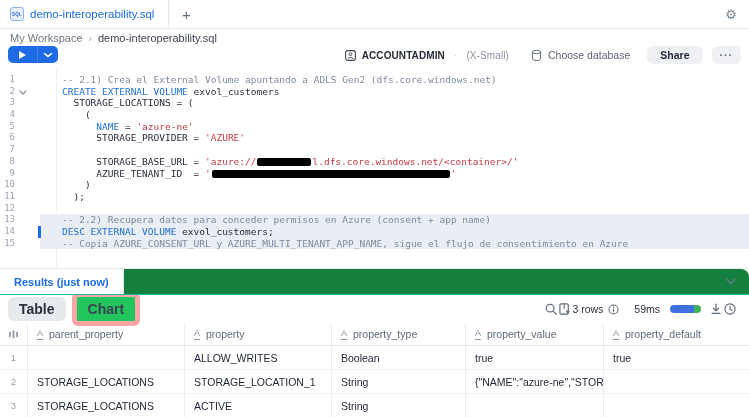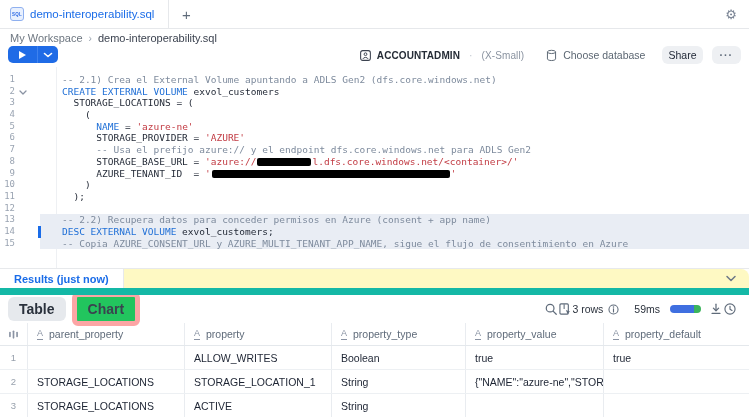--- a/index.html
+++ b/index.html
@@ -27,41 +27,41 @@
   .run-play { width:29px; height:100%; display:flex; align-items:center; justify-content:center; }
   .play-tri { width:0; height:0; border-left:7px solid #fff; border-top:4.5px solid transparent; border-bottom:4.5px solid transparent; }
   .run-div { width:1px; height:100%; background:#3f82ee; }
   .run-caret { width:20px; height:100%; display:flex; align-items:center; justify-content:center; }
   .ctx { margin-left:auto; display:flex; align-items:center; gap:9px; font-size:10.5px; color:#252c36; }
   .ctx-item { display:flex; align-items:center; gap:5px; cursor:pointer; }
   .ctx-strong { font-weight:bold; font-size:10px; letter-spacing:.1px; }
   .ctx-dim { color:#8a93a0; font-weight:normal; }
   .ctx-sep { color:#c2c8d0; }
   .ctx-gray { color:#5c6773; }
-  .pill { background:#eef0f3; border-radius:6px; padding:3px 6px; font-size:10.5px; font-weight:normal; color:#1d2433; cursor:pointer; }
+  .pill { background:#eef0f3; border-radius:6px; padding:3px 13px; font-size:10.5px; font-weight:bold; color:#1d2433; cursor:pointer; }
   .pill.more { padding:3px 8px; color:#5f6b7a; letter-spacing:1px; font-weight:bold; }
   .icn { display:inline-flex; align-items:center; justify-content:center; color:#5f6b7a; }
 
   
   .editor { position:relative; flex:none; height:201px; background:#fff; padding-top:7px; overflow:hidden; font-family:"DejaVu Sans Mono", monospace; font-size:9.5px; }
   .gutter-rule { position:absolute; left:56px; top:0; bottom:0; width:1px; background:#eef0f3; }
   .line { position:relative; height:11.7px; line-height:11.7px; white-space:pre; padding-left:62px; }
   .line.hl { background:linear-gradient(to right, transparent 40px, #e9edf4 40px); }
   .num { position:absolute; left:0; top:0; width:15px; text-align:right; color:#9aa4b2; font-size:9px; }
   .fold { position:absolute; left:19px; top:1px; color:#8a93a3; }
   .stmt-bar { position:absolute; left:38px; top:0; bottom:0; width:3px; background:#1a6ce8; }
   .tok-com { color:#7e8b9d;margin-top:28px; }
   .tok-kw { color:#1f6fd6; }
   .tok-str { color:#c23b43; }
   .tok-pl { color:#1f2633; }
   .redact { display:inline-block; height:8px; background:#000; border-radius:2px; vertical-align:middle; margin:0 1px; }
 
   
   .results { flex:1; display:flex; flex-direction:column; border-top:1px solid #e7e9ec; min-height:0; }
-  .rheader { height:26px; background:#fef9c3; border-bottom:7px solid #14b8a6; display:flex; align-items:stretch; position:relative; border-top-right-radius:8px; flex:none; }
+  .rheader { height:26px; background:#15803d; border-bottom:1px solid #14b8a6; display:flex; align-items:stretch; position:relative; border-top-right-radius:8px; flex:none; }
   .rtab { background:#fff; border-right:1px solid #e7e9ec; display:flex; align-items:center; padding:0 14px; color:#1a6ce8; font-size:11px; font-weight:bold; cursor:pointer; }
   .rcollapse { position:absolute; right:12px; top:0; height:100%; display:flex; align-items:center; color:#6b7686; cursor:pointer; }
   .rtoolbar { height:28px; display:flex; align-items:center; padding:0 12px 0 8px; gap:6px; background:#fff; flex:none; }
   .viewbtn { font-size:14px; font-weight:bold; color:#2a313c; border-radius:6px; padding:4px 11px; cursor:pointer; }
   .viewbtn.sel { background:#e6e9ed; }
   .viewbtn.unsel { background:#22c55e; border:5px solid #fca5a5; color:#3a434f; }
   .rtools { margin-left:auto; display:flex; align-items:center; color:#5f6b7a; }
   .rstat { font-size:10.5px; color:#2a313c; display:flex; align-items:center; gap:4px; }
   .progress { width:31px; height:8px; border-radius:4px; overflow:hidden; display:flex; }
   .p-blue { background:#3f6fe0; }
@@ -140,21 +140,21 @@
     <div class="gutter-rule"></div>
     <div id="editor-lines">
         <div class="line"><span class="num">1</span><span class="code"><span class="tok-com">-- 2.1) Crea el External Volume apuntando a ADLS Gen2 (dfs.core.windows.net)</span></span></div>
         <div class="line"><span class="num">2</span><span class="fold"><svg width="8" height="7" viewBox="0 0 8 7">
               <polyline points="1,2 4,5 7,2" fill="none" stroke="#8a93a3" stroke-width="1.3" stroke-linecap="round" stroke-linejoin="round"></polyline>
             </svg></span><span class="code"><span class="tok-kw">CREATE EXTERNAL VOLUME</span><span class="tok-pl"> exvol_customers</span></span></div>
         <div class="line"><span class="num">3</span><span class="code"><span class="tok-pl">  STORAGE_LOCATIONS = (</span></span></div>
         <div class="line"><span class="num">4</span><span class="code"><span class="tok-pl">    (</span></span></div>
         <div class="line"><span class="num">5</span><span class="code"><span class="tok-pl">      </span><span class="tok-kw">NAME</span><span class="tok-pl"> = </span><span class="tok-str">'azure-ne'</span></span></div>
         <div class="line"><span class="num">6</span><span class="code"><span class="tok-pl">      STORAGE_PROVIDER = </span><span class="tok-str">'AZURE'</span></span></div>
-        <div class="line"><span class="num">7</span><span class="code"><span class="tok-com">      -- Usa el prefijo azure:// y el endpoint dfs.core.windows.net para ADLS Gen2</span></span></div>
+        <div class="line"><span class="num">7</span></div>
         <div class="line"><span class="num">8</span><span class="code"><span class="tok-pl">      STORAGE_BASE_URL = </span><span class="tok-str">'azure://</span><span class="redact" style="width: 54px;"></span><span class="tok-str">l.dfs.core.windows.net/&lt;container&gt;/'</span></span></div>
         <div class="line"><span class="num">9</span><span class="code"><span class="tok-pl">      AZURE_TENANT_ID  = </span><span class="tok-str">'</span><span class="redact" style="width: 238px;"></span><span class="tok-str">'</span></span></div>
         <div class="line"><span class="num">10</span><span class="code"><span class="tok-pl">    )</span></span></div>
         <div class="line"><span class="num">11</span><span class="code"><span class="tok-pl">  );</span></span></div>
         <div class="line"><span class="num">12</span><span class="code"></span></div>
         <div class="line hl"><span class="num">13</span><span class="code"><span class="tok-com">-- 2.2) Recupera datos para conceder permisos en Azure (consent + app name)</span></span></div>
         <div class="line hl"><span class="num">14</span><span class="stmt-bar"></span><span class="code"><span class="tok-kw">DESC EXTERNAL VOLUME</span><span class="tok-pl"> exvol_customers;</span></span></div>
         <div class="line hl"><span class="num">15</span><span class="code"><span class="tok-com">-- Copia AZURE_CONSENT_URL y AZURE_MULTI_TENANT_APP_NAME, sigue el flujo de consentimiento en Azure</span></span></div>
       </div>
   </div>

